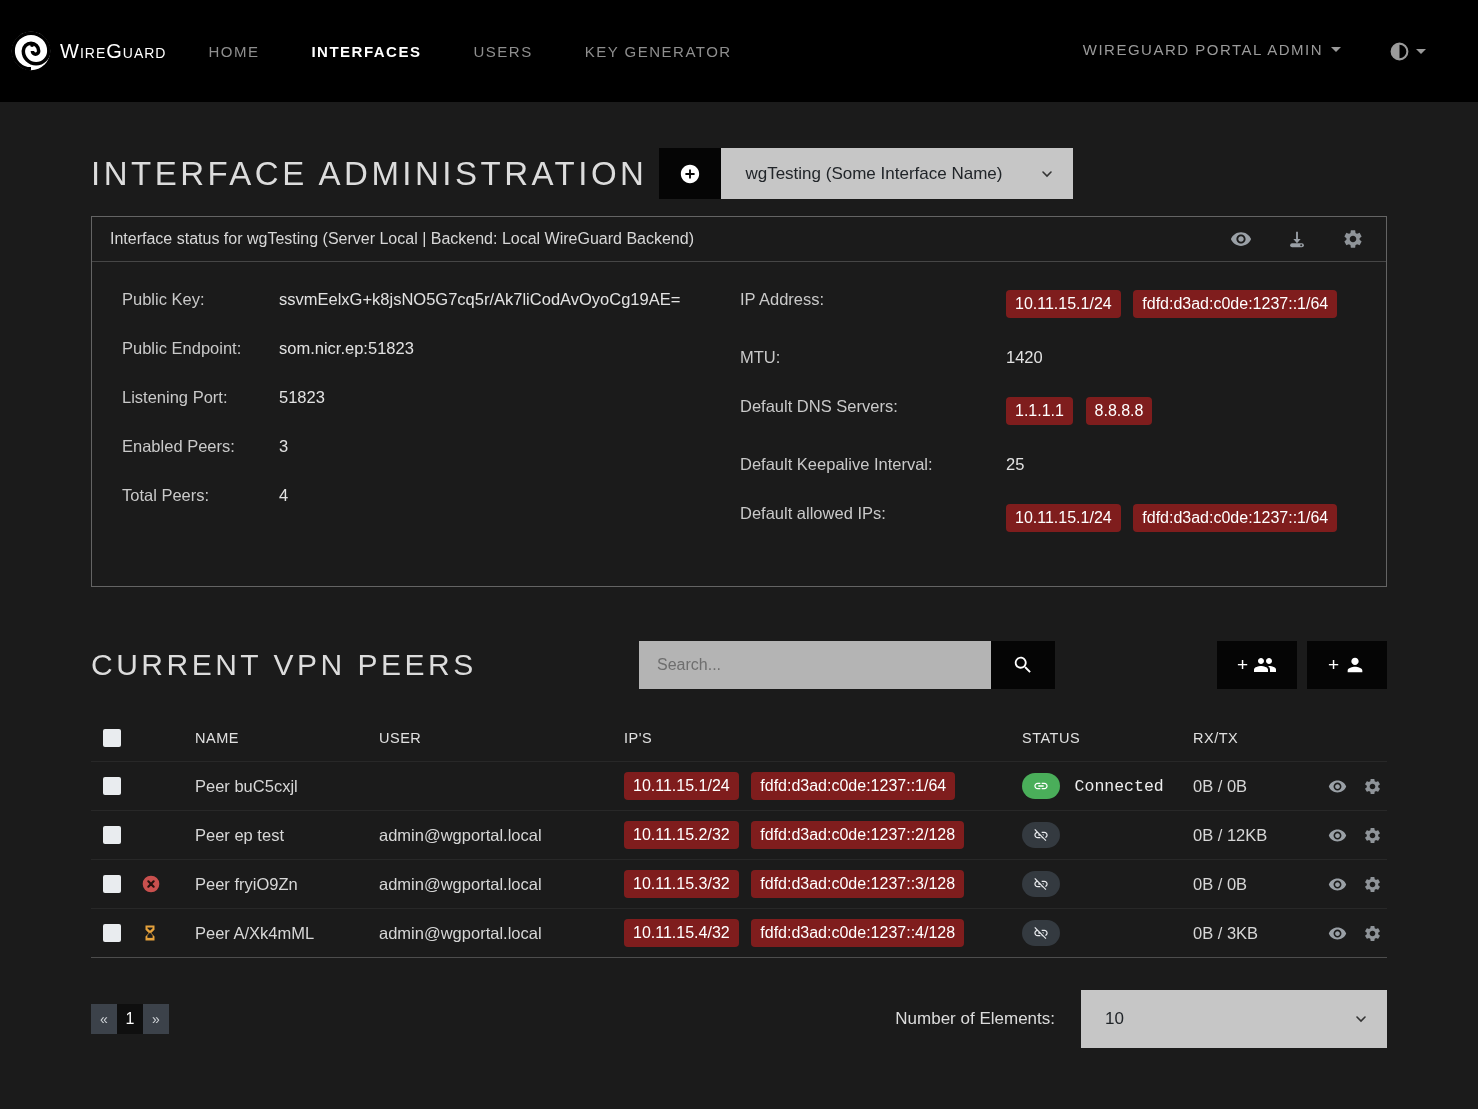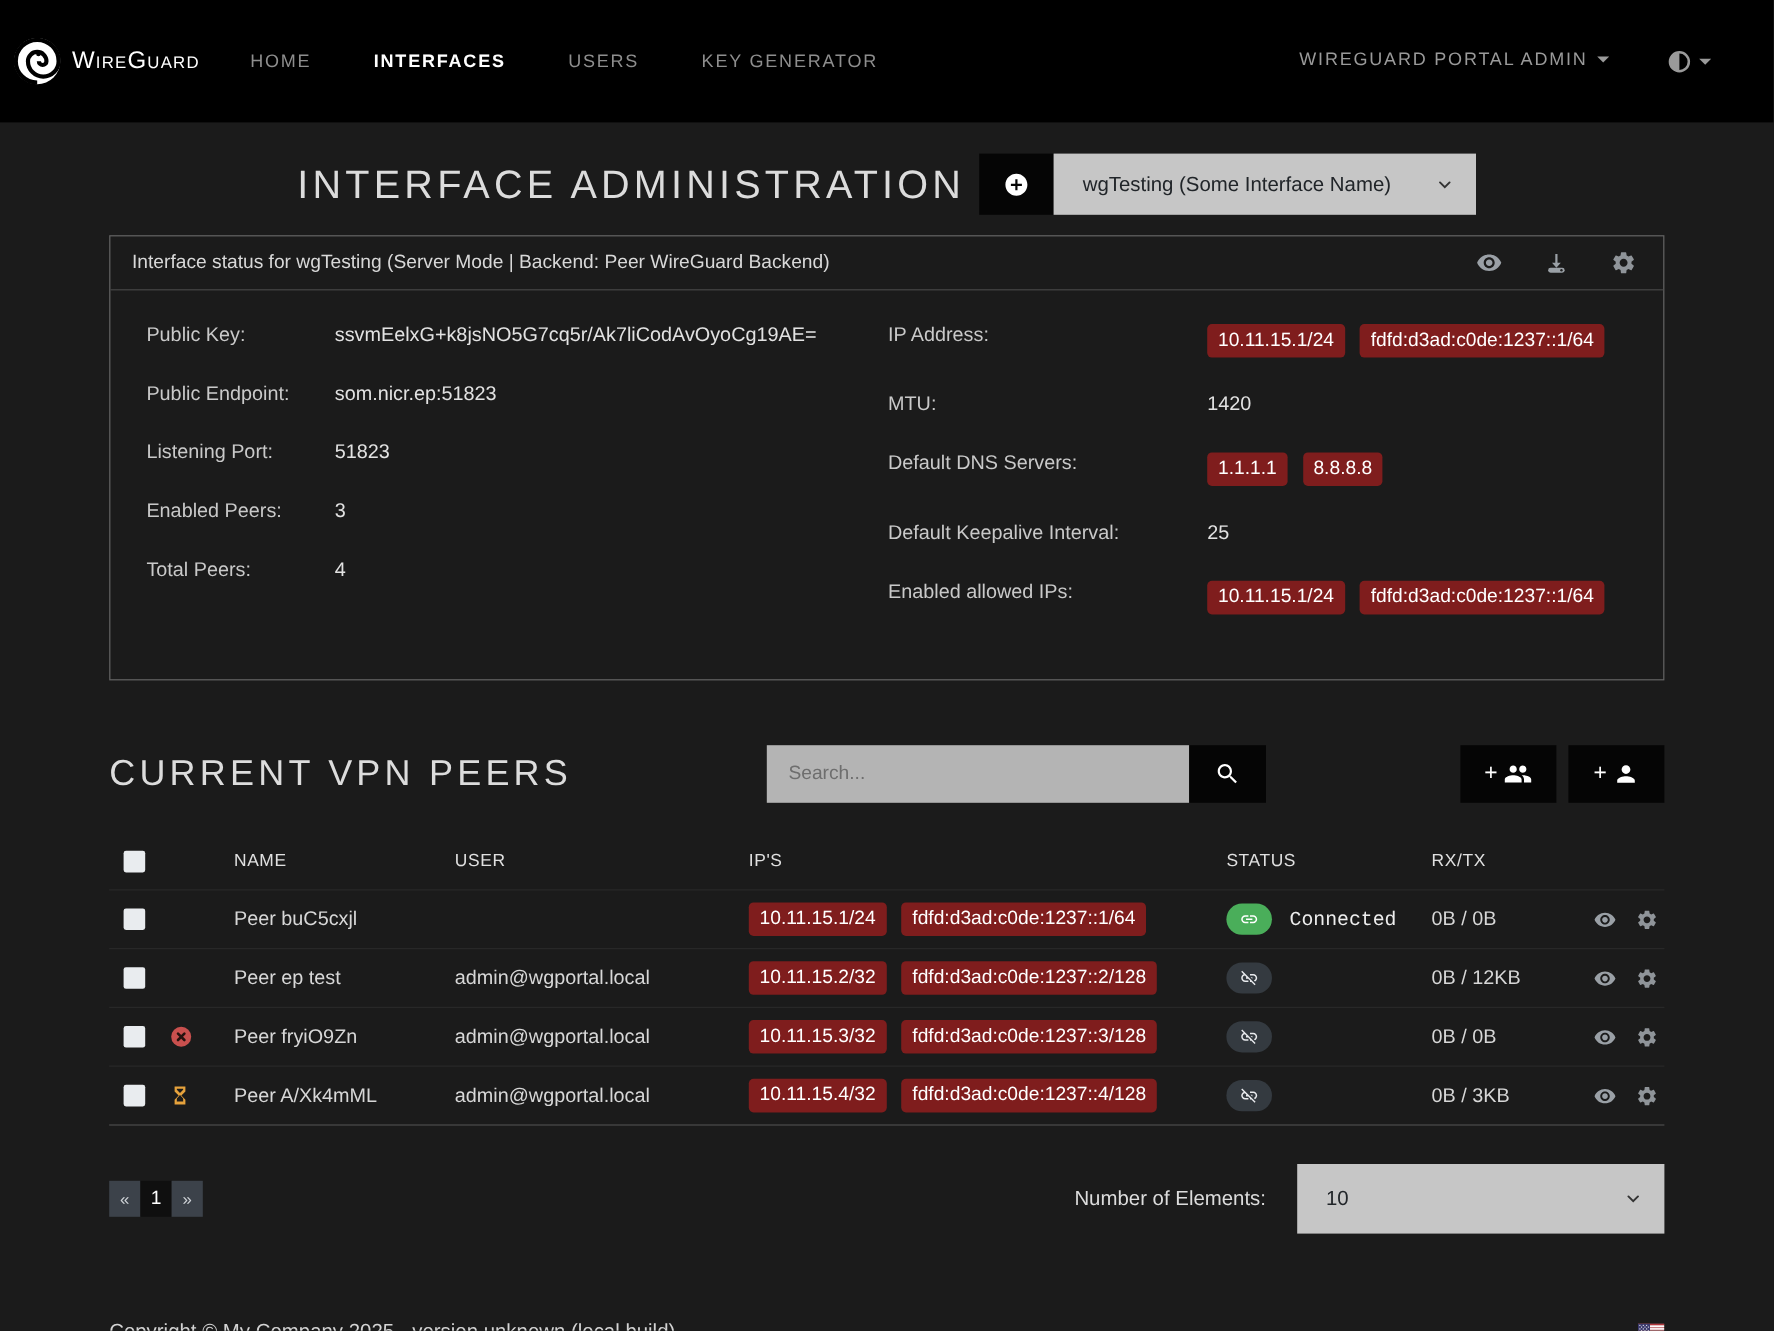--- a/index.html
+++ b/index.html
@@ -34,21 +34,21 @@
   .caret-down {
     width:0; height:0; border-left:5px solid transparent;
     border-right:5px solid transparent; border-top:5px solid #9a9a9a;
     display:inline-block;
   }
   .theme-toggle { display:flex; align-items:center; gap:6px; cursor:pointer; }
 
   
   .page { padding:0 91px; }
   .admin-header {
-    margin-top:26px; display:flex; justify-content:center; align-items:center;
+    margin-top:46px; display:flex; justify-content:flex-start; align-items:center;
   }
   h1.page-title {
     font-size:33px; font-weight:400; letter-spacing:3.5px; color:#dcdcdc;
     text-transform:uppercase;
   }
   .iface-controls { display:flex;padding-left:12px; }
   .btn-black {
     background:#050505; border:none; display:flex; align-items:center;
     justify-content:center; cursor:pointer;
   }
@@ -206,21 +206,21 @@
           <svg width="16" height="16" viewBox="0 0 24 24" fill="none" stroke="#333" stroke-width="2.4" stroke-linecap="round">
             <path d="M6 9l6 6 6-6"></path>
           </svg>
         </span>
       </div>
     </div>
   </div>
 
   <section class="status-card">
     <div class="card-head">
-      <span class="card-title">Interface status for wgTesting (Server Mode | Backend: Peer WireGuard Backend)</span>
+      <span class="card-title">Interface status for wgTesting (Server Local | Backend: Local WireGuard Backend)</span>
       <span class="card-icons">
         <button class="icon-btn">
           <span>
             <svg width="22" height="22" viewBox="0 0 24 24" fill="#9aa0a6">
               <path d="M12 4.5C7 4.5 2.73 7.61 1 12c1.73 4.39 6 7.5 11 7.5s9.27-3.11 11-7.5c-1.73-4.39-6-7.5-11-7.5zM12 17c-2.76 0-5-2.24-5-5s2.24-5 5-5 5 2.24 5 5-2.24 5-5 5zm0-8c-1.66 0-3 1.34-3 3s1.34 3 3 3 3-1.34 3-3-1.34-3-3-3z"></path>
             </svg>
           </span>
         </button>
         <button class="icon-btn">
           <span>
@@ -282,21 +282,21 @@
           <span class="detail-value">
             <span class="badge">1.1.1.1</span>
             <span class="badge">8.8.8.8</span>
           </span>
         </div>
         <div class="detail-row">
           <span class="detail-label">Default Keepalive Interval:</span>
           <span class="detail-value">25</span>
         </div>
         <div class="detail-row">
-          <span class="detail-label">Enabled allowed IPs:</span>
+          <span class="detail-label">Default allowed IPs:</span>
           <span class="detail-value">
             <span class="badge">10.11.15.1/24</span>
             <span class="badge">fdfd:d3ad:c0de:1237::1/64</span>
           </span>
         </div>
       </div>
     </div>
   </section>
 
   <div class="peers-header">

